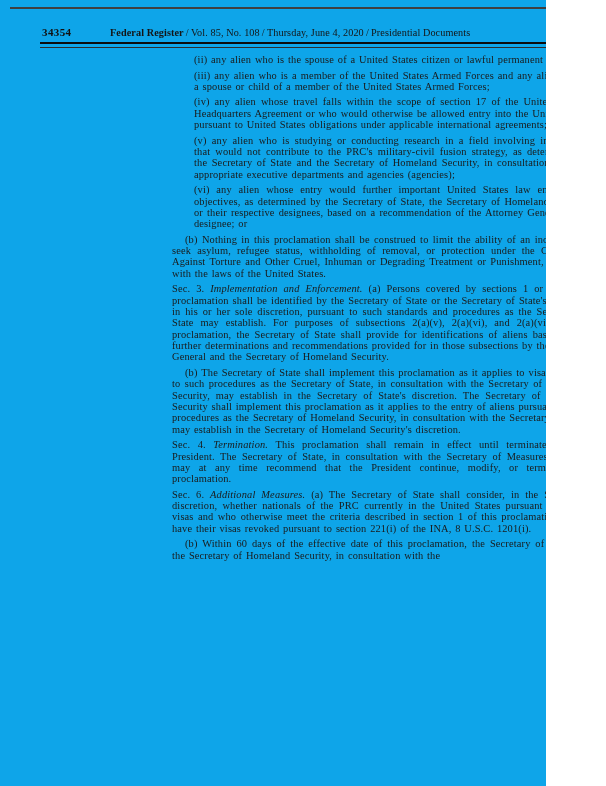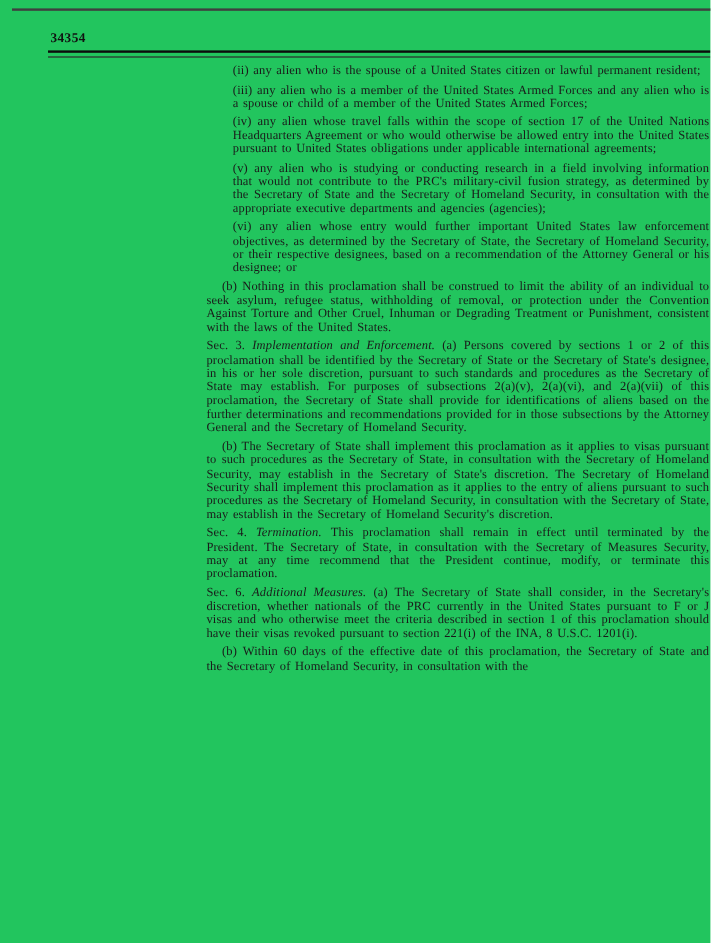--- a/index.html
+++ b/index.html
@@ -1,19 +1,19 @@
 <!DOCTYPE html>
 <html lang="en"><head>
 <meta charset="utf-8">
 <style>
   html,body{margin:0;padding:0;background:#ffffff;}
   .page{
     position:relative;
-    width:592px;height:786px;
-    background:#22c55e;
+    width:546px;height:786px;
+    background:#0ea5e9;
     font-family:"Liberation Serif", serif;
     color:#1d1d1d;
     overflow:hidden;
   }
   .top-border{
     position:absolute;top:7px;left:10px;width:586px;height:1.5px;
     background:#3f3f3f;
   }
   .header{position:absolute;top:26px;left:42px;right:14px;height:14px;}
   .page-num{
@@ -44,20 +44,21 @@
 </style>
 </head>
 <body>
 
 <div class="page">
 
   <div class="top-border"></div>
 
   <div class="header">
     <span class="page-num">34354</span>
+    <span class="header-title"><span class="bold">Federal Register</span><span> / Vol. 85, No. 108 / Thursday, June 4, 2020 / Presidential Documents</span></span>
   </div>
 
   <div class="rule-thick"></div>
   <div class="rule-thin"></div>
 
   <div class="body-text">
       <p class="para item"><span class="seg-r">(ii) any alien who is the spouse of a United States citizen or lawful permanent resident;</span></p>
       <p class="para item"><span class="seg-r">(iii) any alien who is a member of the United States Armed Forces and any alien who is a spouse or child of a member of the United States Armed Forces;</span></p>
       <p class="para item"><span class="seg-r">(iv) any alien whose travel falls within the scope of section 17 of the United Nations Headquarters Agreement or who would otherwise be allowed entry into the United States pursuant to United States obligations under applicable international agreements;</span></p>
       <p class="para item"><span class="seg-r">(v) any alien who is studying or conducting research in a field involving information that would not contribute to the PRC's military-civil fusion strategy, as determined by the Secretary of State and the Secretary of Homeland Security, in consultation with the appropriate executive departments and agencies (agencies);</span></p>

